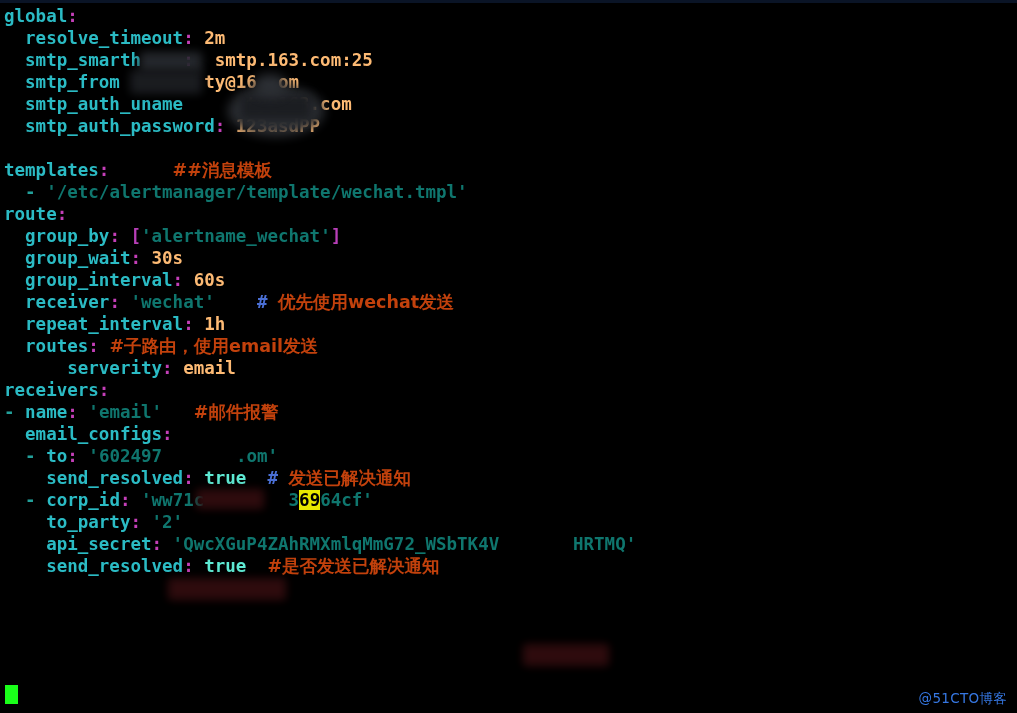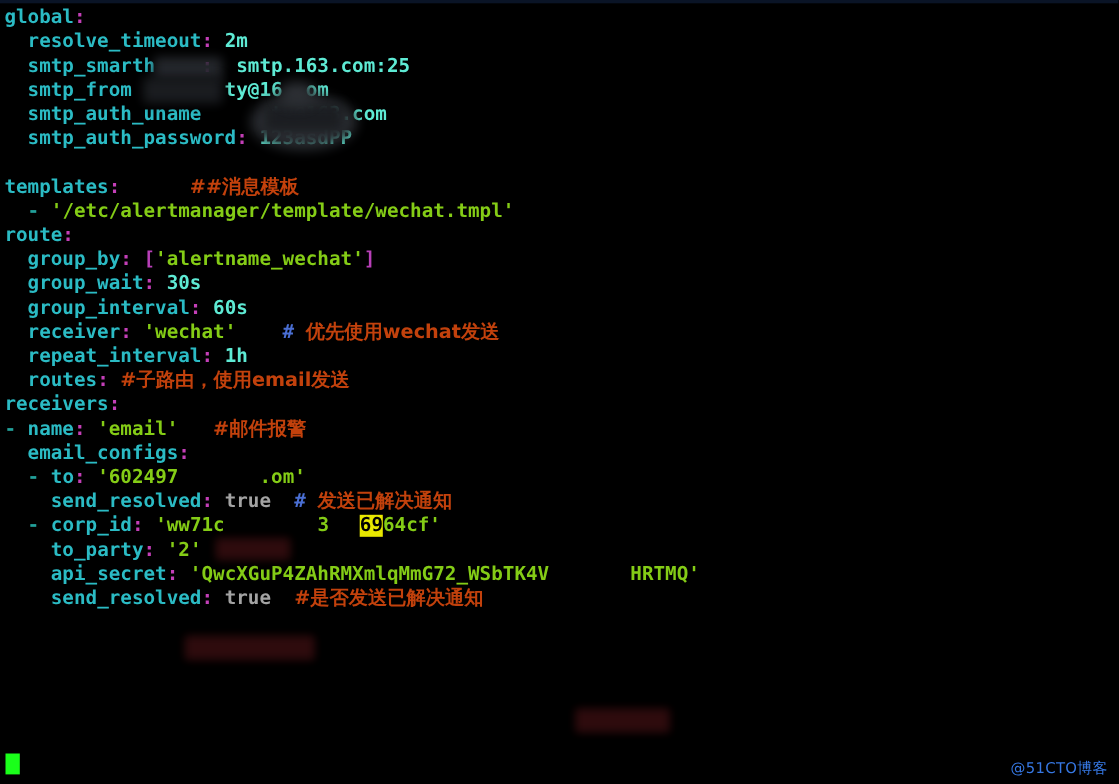--- a/index.html
+++ b/index.html
@@ -49,27 +49,27 @@
     letter-spacing: 0px;
     white-space: pre;
     padding-left: 4px;
     font-weight: bold;
   }
 
   
   .key      { color: #2bbbc4; }          
   .colon    { color: #c43fb8; }          
   .dash     { color: #22a09a; }          
-  .str      { color: #84cc16; }          
+  .str      { color: #0f766e; }          
   .bracket  { color: #b83fb8; }          
-  .plain    { color: #5eead4; }          
-  .bool     { color: #a3a3a3; }          
+  .plain    { color: #fdba74; }          
+  .bool     { color: #5eead4; }          
   .comment  { color: #4a6fd4; }          
   .comment-cn { color: #c2410c; font-family: "DejaVu Sans", sans-serif; font-weight: bold; }
-  .hl       { background: #e8e800; color: #000000; margin-left: 28px; }
+  .hl       { background: #e8e800; color: #000000; }
 
   
   .blur {
     position: absolute;
     background: #26292e;
     filter: blur(5px);
     opacity: 0.97;
     border-radius: 2px;
     pointer-events: none;
   }
@@ -135,20 +135,21 @@
     <div class="line">  <span class="key">group_interval</span><span class="colon">:</span> <span class="plain">60s</span></div>
 
     <div class="line">  <span class="key">receiver</span><span class="colon">:</span> <span class="str">'wechat'</span>    <span class="comment">#</span> <span class="comment-cn">优先使用wechat发送</span></div>
 
     <div class="line">  <span class="key">repeat_interval</span><span class="colon">:</span> <span class="plain">1h</span></div>
 
     <div class="line">  <span class="key">routes</span><span class="colon">:</span> <span class="comment-cn">#子路由，使用email发送</span></div>
 
 
 
+    <div class="line">      <span class="key">serverity</span><span class="colon">:</span> <span class="plain">email</span></div>
 
     <div class="line"><span class="key">receivers</span><span class="colon">:</span></div>
 
     <div class="line"><span class="dash">-</span> <span class="key">name</span><span class="colon">:</span> <span class="str">'email'</span>   <span class="comment-cn">#邮件报警</span></div>
 
     <div class="line">  <span class="key">email_configs</span><span class="colon">:</span></div>
 
     <div class="line">  <span class="dash">-</span> <span class="key">to</span><span class="colon">:</span> <span class="str">'602497</span><span class="str">       </span><span class="str">.om'</span></div>
 
     <div class="line">    <span class="key">send_resolved</span><span class="colon">:</span> <span class="bool">true</span>  <span class="comment">#</span> <span class="comment-cn">发送已解决通知</span></div>

